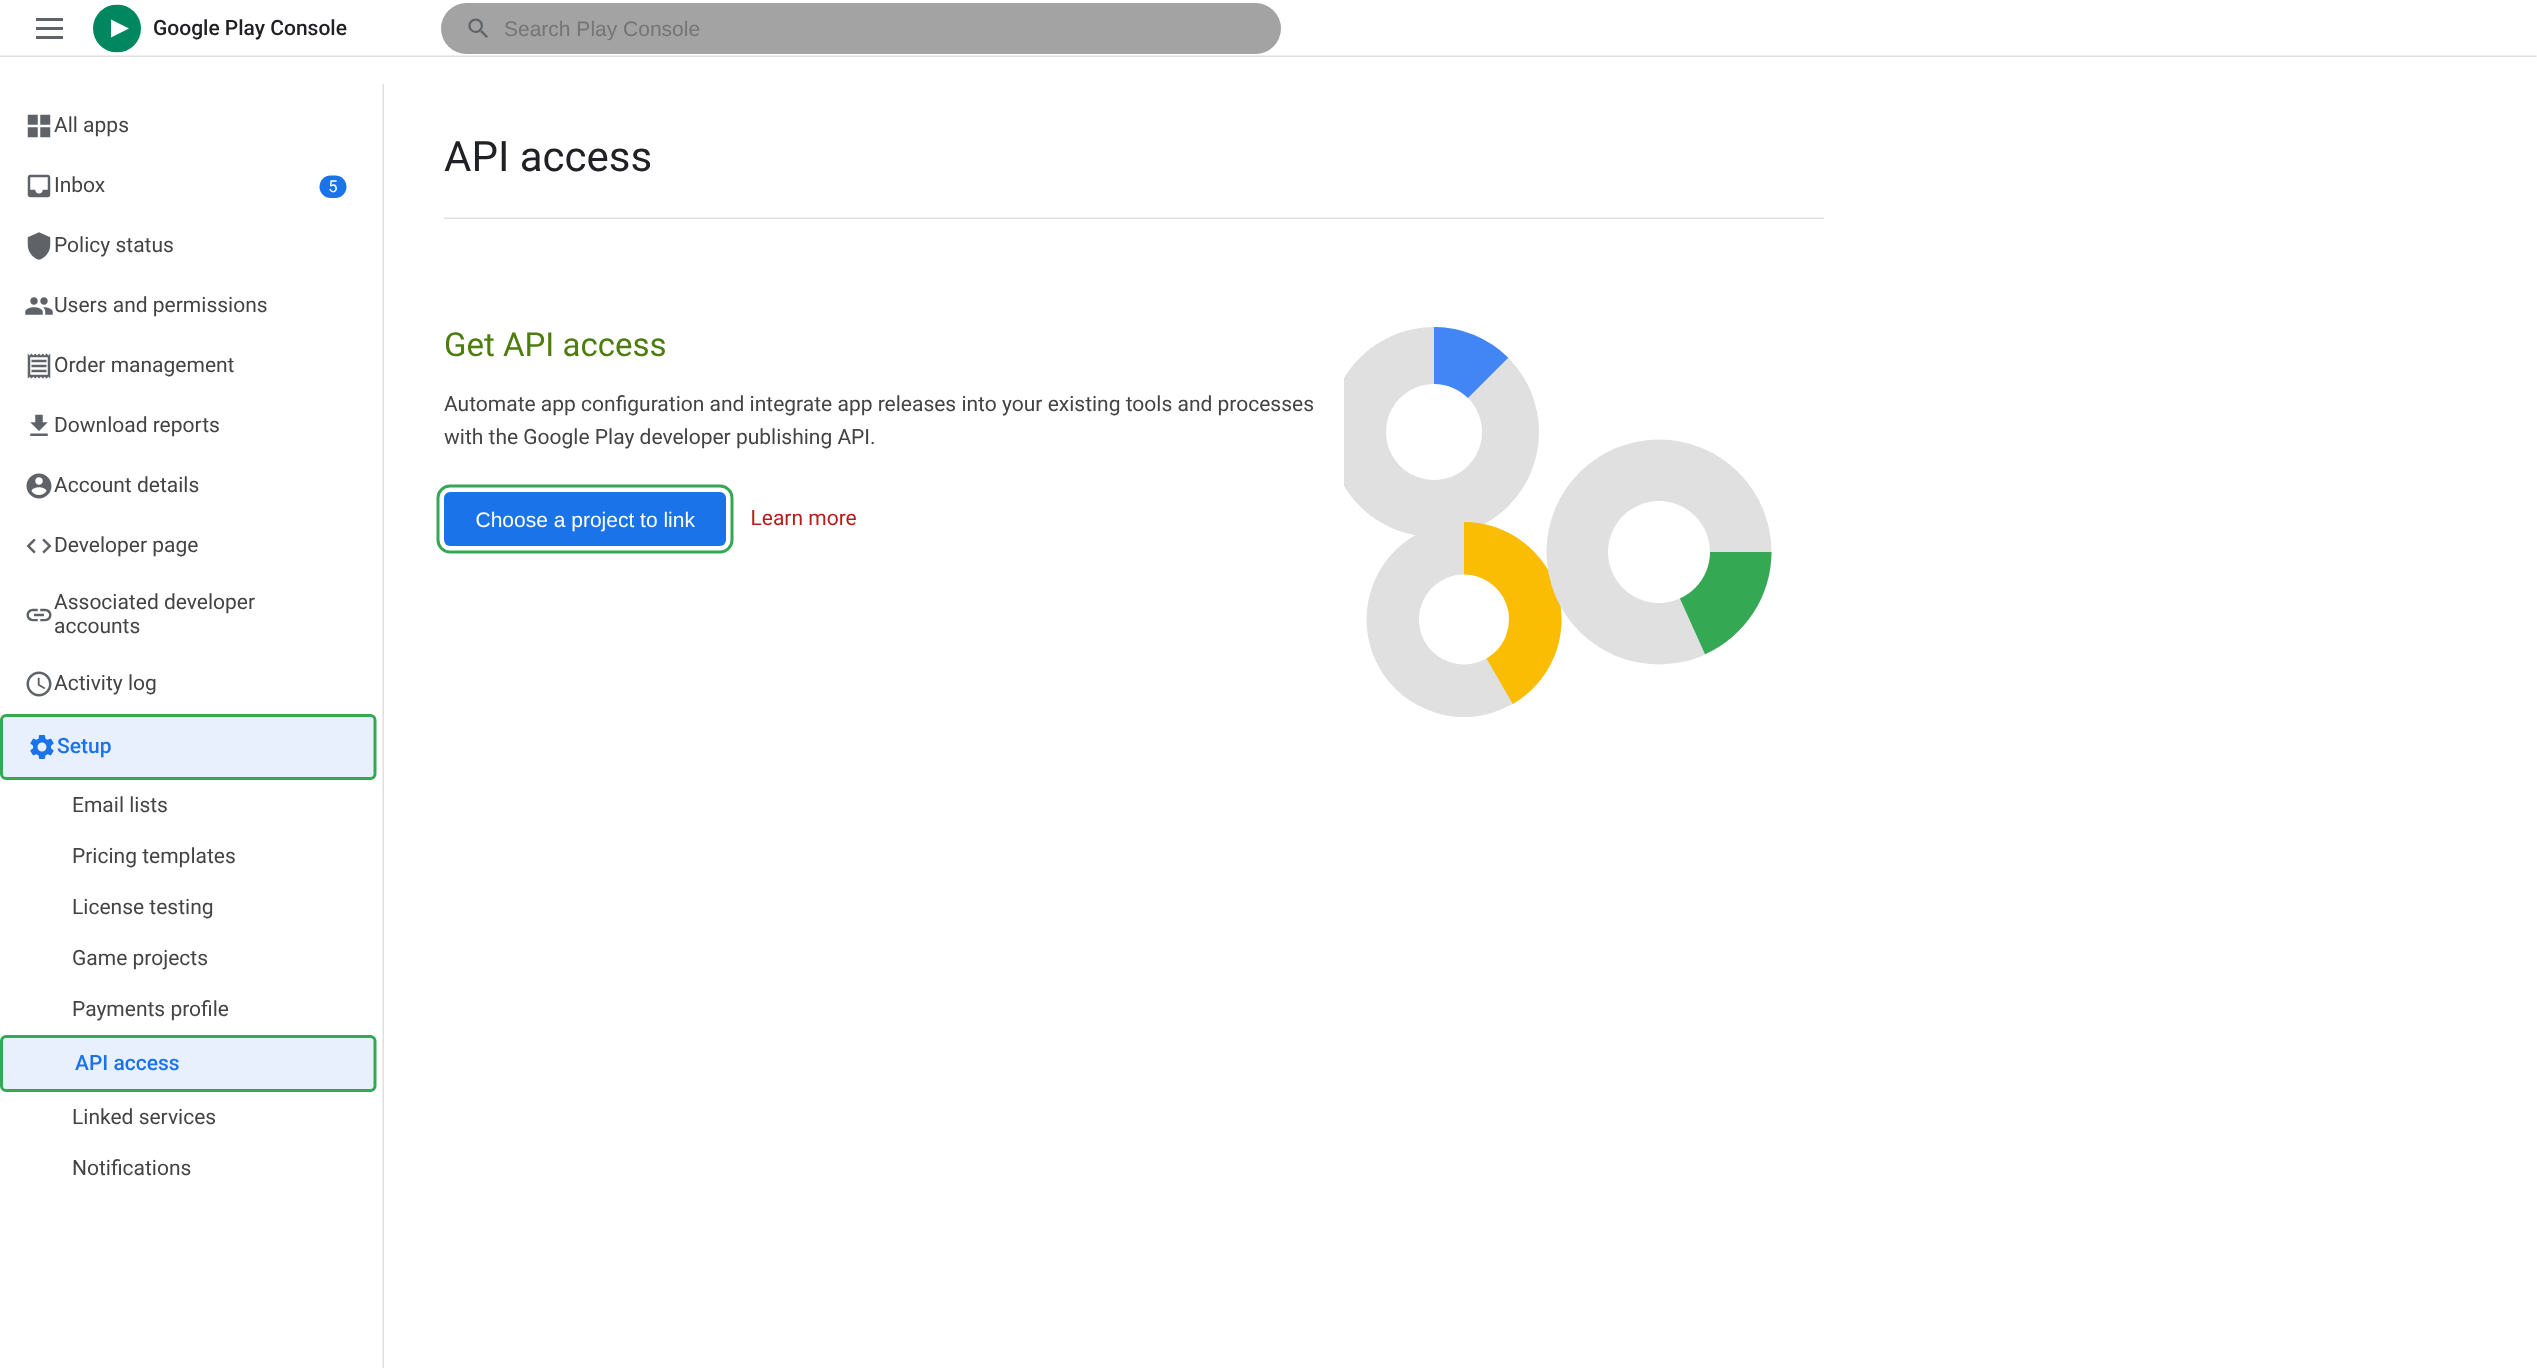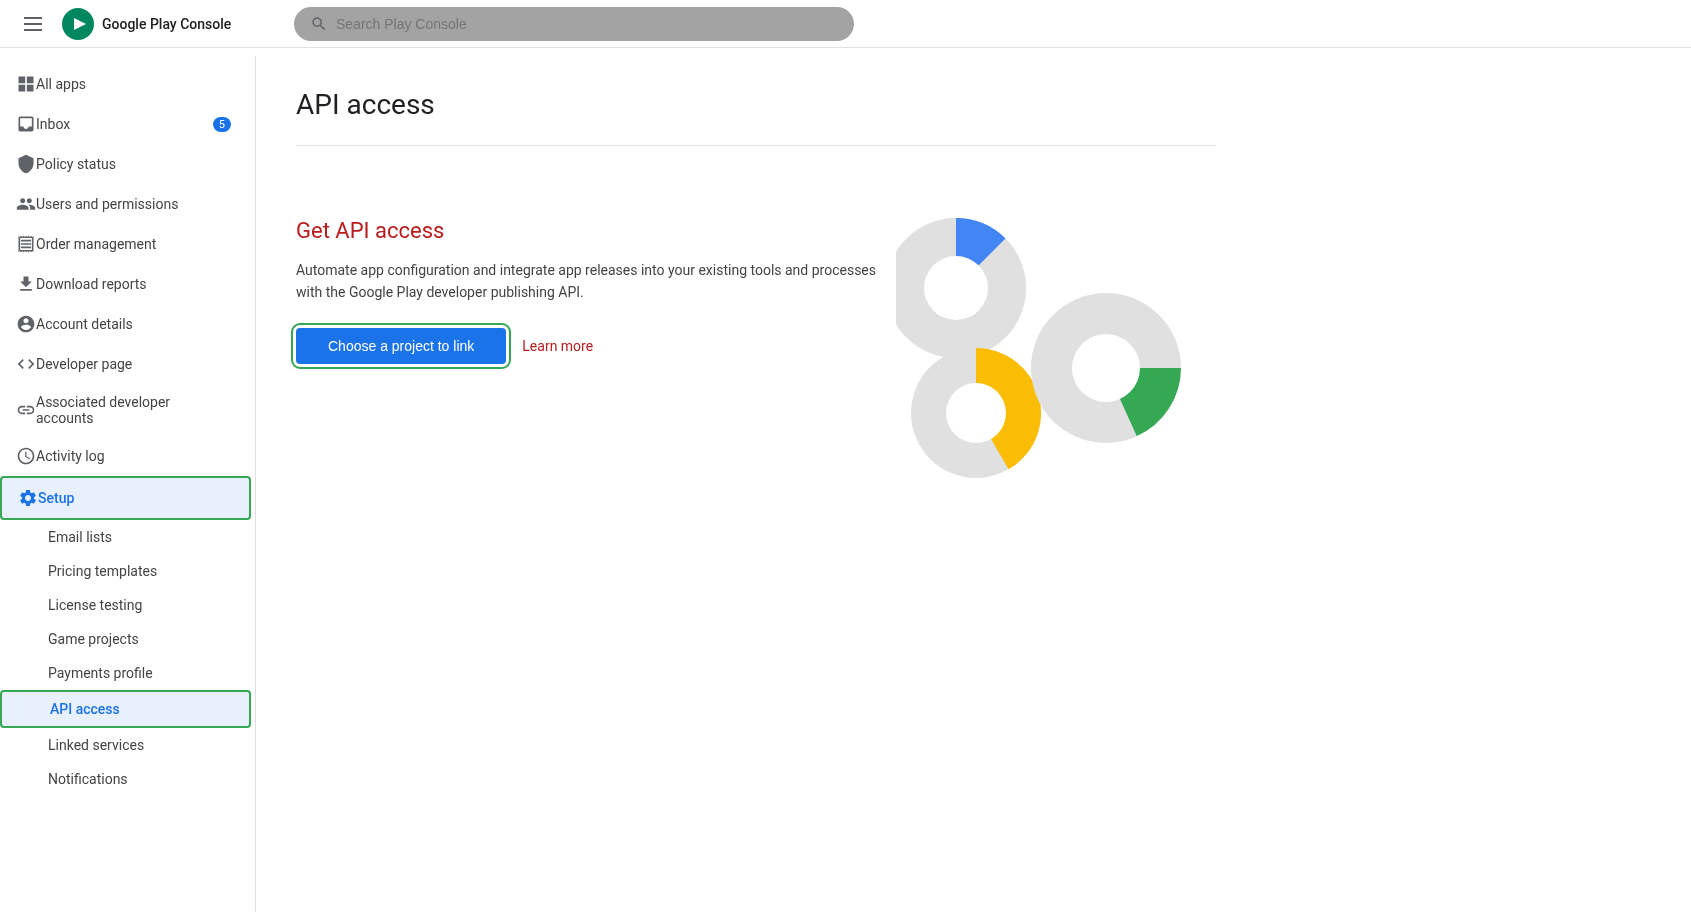--- a/index.html
+++ b/index.html
@@ -1,20 +1,20 @@
 <!DOCTYPE html>
 <html><head>
   <meta charset="utf-8">
   <style>
     * { box-sizing: border-box; margin: 0; padding: 0; }
     body { font-family: 'Roboto', Arial, sans-serif; font-size: 14px; color: #202124; background: #fff; display: flex; height: 100vh; overflow: hidden; }
 
     
     .topbar {
-      position: fixed; top: 0; left: 0; right: 0; height: 48px;
+      position: fixed; top: 0; left: 0; right: 0; height: 38px;
       background: #fff; border-bottom: 1px solid #e0e0e0;
       display: flex; align-items: center; padding: 0 16px; z-index: 100;
       gap: 12px;
     }
     .topbar-logo { display: flex; align-items: center; gap: 8px; min-width: 220px; }
     .topbar-logo-text { font-size: 14px; font-weight: 500; color: #202124; }
     .search-bar {
       flex: 1; max-width: 560px;
       display: flex; align-items: center;
       background: #a3a3a3; border-radius: 24px;
@@ -62,26 +62,26 @@
     
     .main { flex: 1; overflow-y: auto; padding: 32px 40px; background: #fff; }
     .page-title { font-size: 28px; font-weight: 400; color: #202124; margin-bottom: 24px; }
     .content-divider { height: 1px; background: #e0e0e0; margin-bottom: 32px; }
 
     .api-access-section {
       display: flex; align-items: flex-start; justify-content: space-between;
       padding-top: 40px;
     }
     .api-access-left { max-width: 600px; }
-    .api-section-title { font-size: 22px; font-weight: 400; color: #b91c1c; margin-bottom: 16px; }
+    .api-section-title { font-size: 22px; font-weight: 400; color: #4d7c0f; margin-bottom: 16px; }
     .api-section-desc { font-size: 14px; color: #444; line-height: 1.6; margin-bottom: 24px; }
     .action-row { display: flex; align-items: center; gap: 16px; }
     .choose-btn {
       background: #1a73e8; color: #fff; border: none;
-      padding: 10px 32px; border-radius: 4px; font-size: 14px; font-weight: 500;
+      padding: 10px 21px; border-radius: 4px; font-size: 14px; font-weight: 500;
       cursor: pointer; outline: 2px solid #34a853; outline-offset: 3px;
     }
     .learn-link { color: #b91c1c; font-size: 14px; text-decoration: none; cursor: pointer; }
 
     
     .illustration { width: 320px; height: 300px; position: relative; flex-shrink: 0; }
 
     
     .illustration svg { width: 100%; height: 100%; }
 

